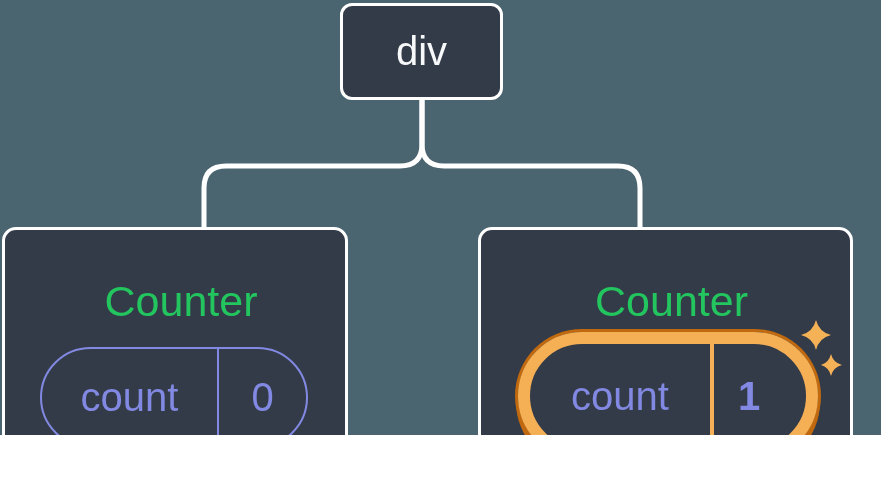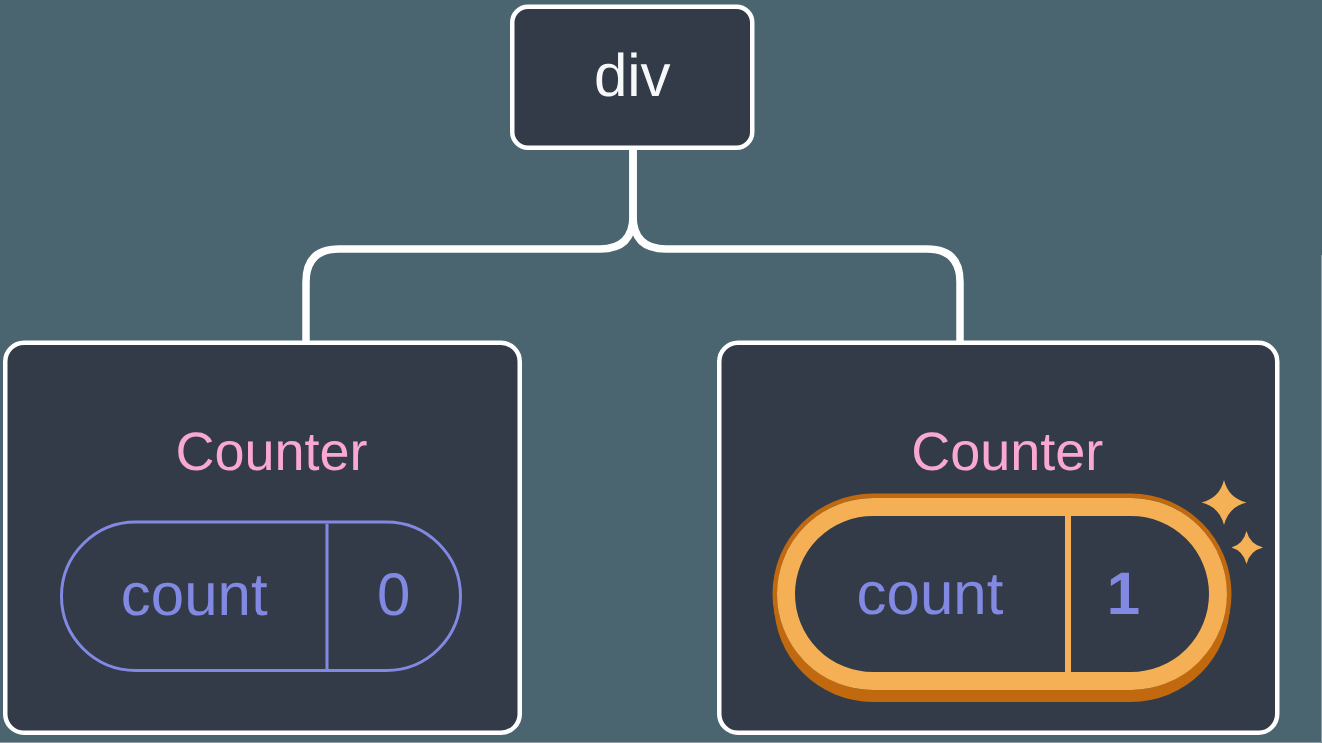--- a/index.html
+++ b/index.html
@@ -3,21 +3,21 @@
 <meta charset="utf-8">
 <style>
   html, body {
     margin: 0;
     padding: 0;
     font-family: "Liberation Sans", sans-serif;
   }
   .stage {
     position: relative;
     width: 881px;
-    height: 495px;
+    height: 435px;
     background: #4B6570;
     overflow: hidden;
   }
   .stage, .stage * { box-sizing: border-box; }
 
   svg.connectors {
     position: absolute;
     left: 0;
     top: 0;
     pointer-events: none;
@@ -49,23 +49,23 @@
   }
   .card-left  { left: 2px;   width: 346px; }
   .card-right { left: 478px; width: 375px; }
 
   .card-title {
     position: absolute;
     top: 50px;
     left: 12px;
     right: 0;
     text-align: center;
-    font-size: 36px;
+    font-size: 43px;
     line-height: 42px;
-    color: #f9a8d4;
+    color: #22c55e;
   }
 
   
   .pill {
     position: absolute;
     left: 35px;
     top: 117px;
     width: 268px;
     height: 101px;
     border: 2px solid #8289E2;

